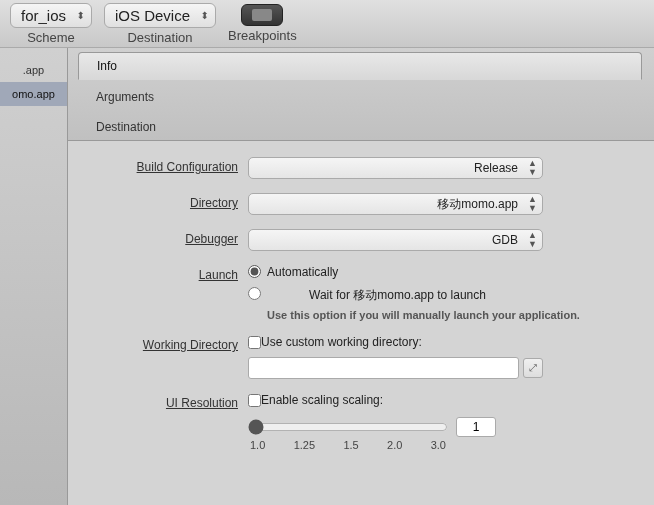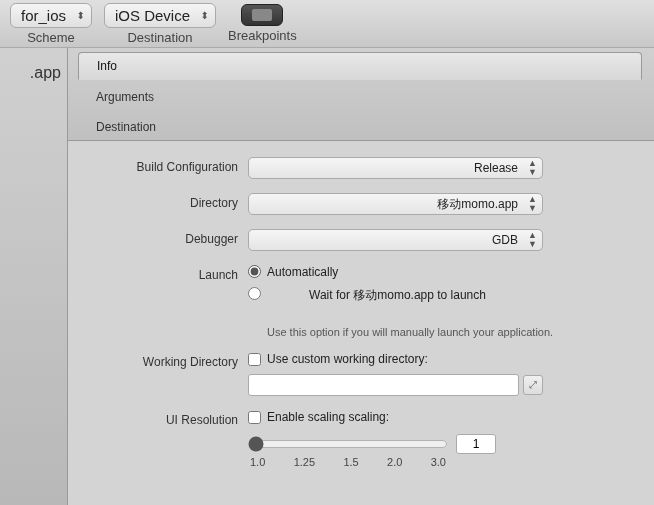--- a/index.html
+++ b/index.html
@@ -88,23 +88,23 @@
     .sidebar {
       width: 68px;
       background: linear-gradient(to bottom, #d0d0d0, #b8b8b8);
       border-right: 1px solid #999;
       display: flex;
       flex-direction: column;
       padding-top: 10px;
     }
     .sidebar-item {
       padding: 6px 6px;
-      font-size: 16px;
+      font-size: 11px;
       color: #333;
-      text-align: right;
+      text-align: center;
       cursor: pointer;
       white-space: nowrap;
       overflow: hidden;
       text-overflow: ellipsis;
     }
     .sidebar-item.selected {
       background: #a0a8b8;
       color: #111;
     }
 
@@ -154,20 +154,21 @@
       margin-bottom: 14px;
     }
     .form-label {
       width: 160px;
       text-align: right;
       padding-right: 10px;
       font-size: 12px;
       color: #333;
       padding-top: 3px;
       flex-shrink: 0;
+      text-decoration: underline;
     }
     .form-control {
       flex: 1;
       display: flex;
       flex-direction: column;
       gap: 4px;
     }
 
     
     .mac-select-wrap {
@@ -213,28 +214,28 @@
     .radio-input {
       accent-color: #555;
       width: 13px;
       height: 13px;
       cursor: pointer;
     }
     .radio-sub-label {
       font-size: 11px;
       color: #555;
       margin-left: 19px;
-      margin-top: 18px;
+      margin-top: 1px;
+      font-weight: bold;
     }
 
     
     .checkbox-row {
       display: flex;
       align-items: center;
-      gap: 6px;
       font-size: 12px;
       color: #222;
     }
     .checkbox-input {
       accent-color: #555;
       width: 13px;
       height: 13px;
       cursor: pointer;
     }
 
@@ -332,20 +333,23 @@
     </button>
     <span class="toolbar-label">Breakpoints</span>
   </div>
 </div>
 
 <div class="main">
 
   <div class="sidebar">
     <div class="sidebar-item">
       <span>.app</span>
+    </div>
+    <div class="sidebar-item selected">
+      <span>omo.app</span>
     </div>
   </div>
 
   <div class="content">
 
     <div class="tabs">
       <div class="tab active">
         <span>Info</span>
       </div>
       <div class="tab">

